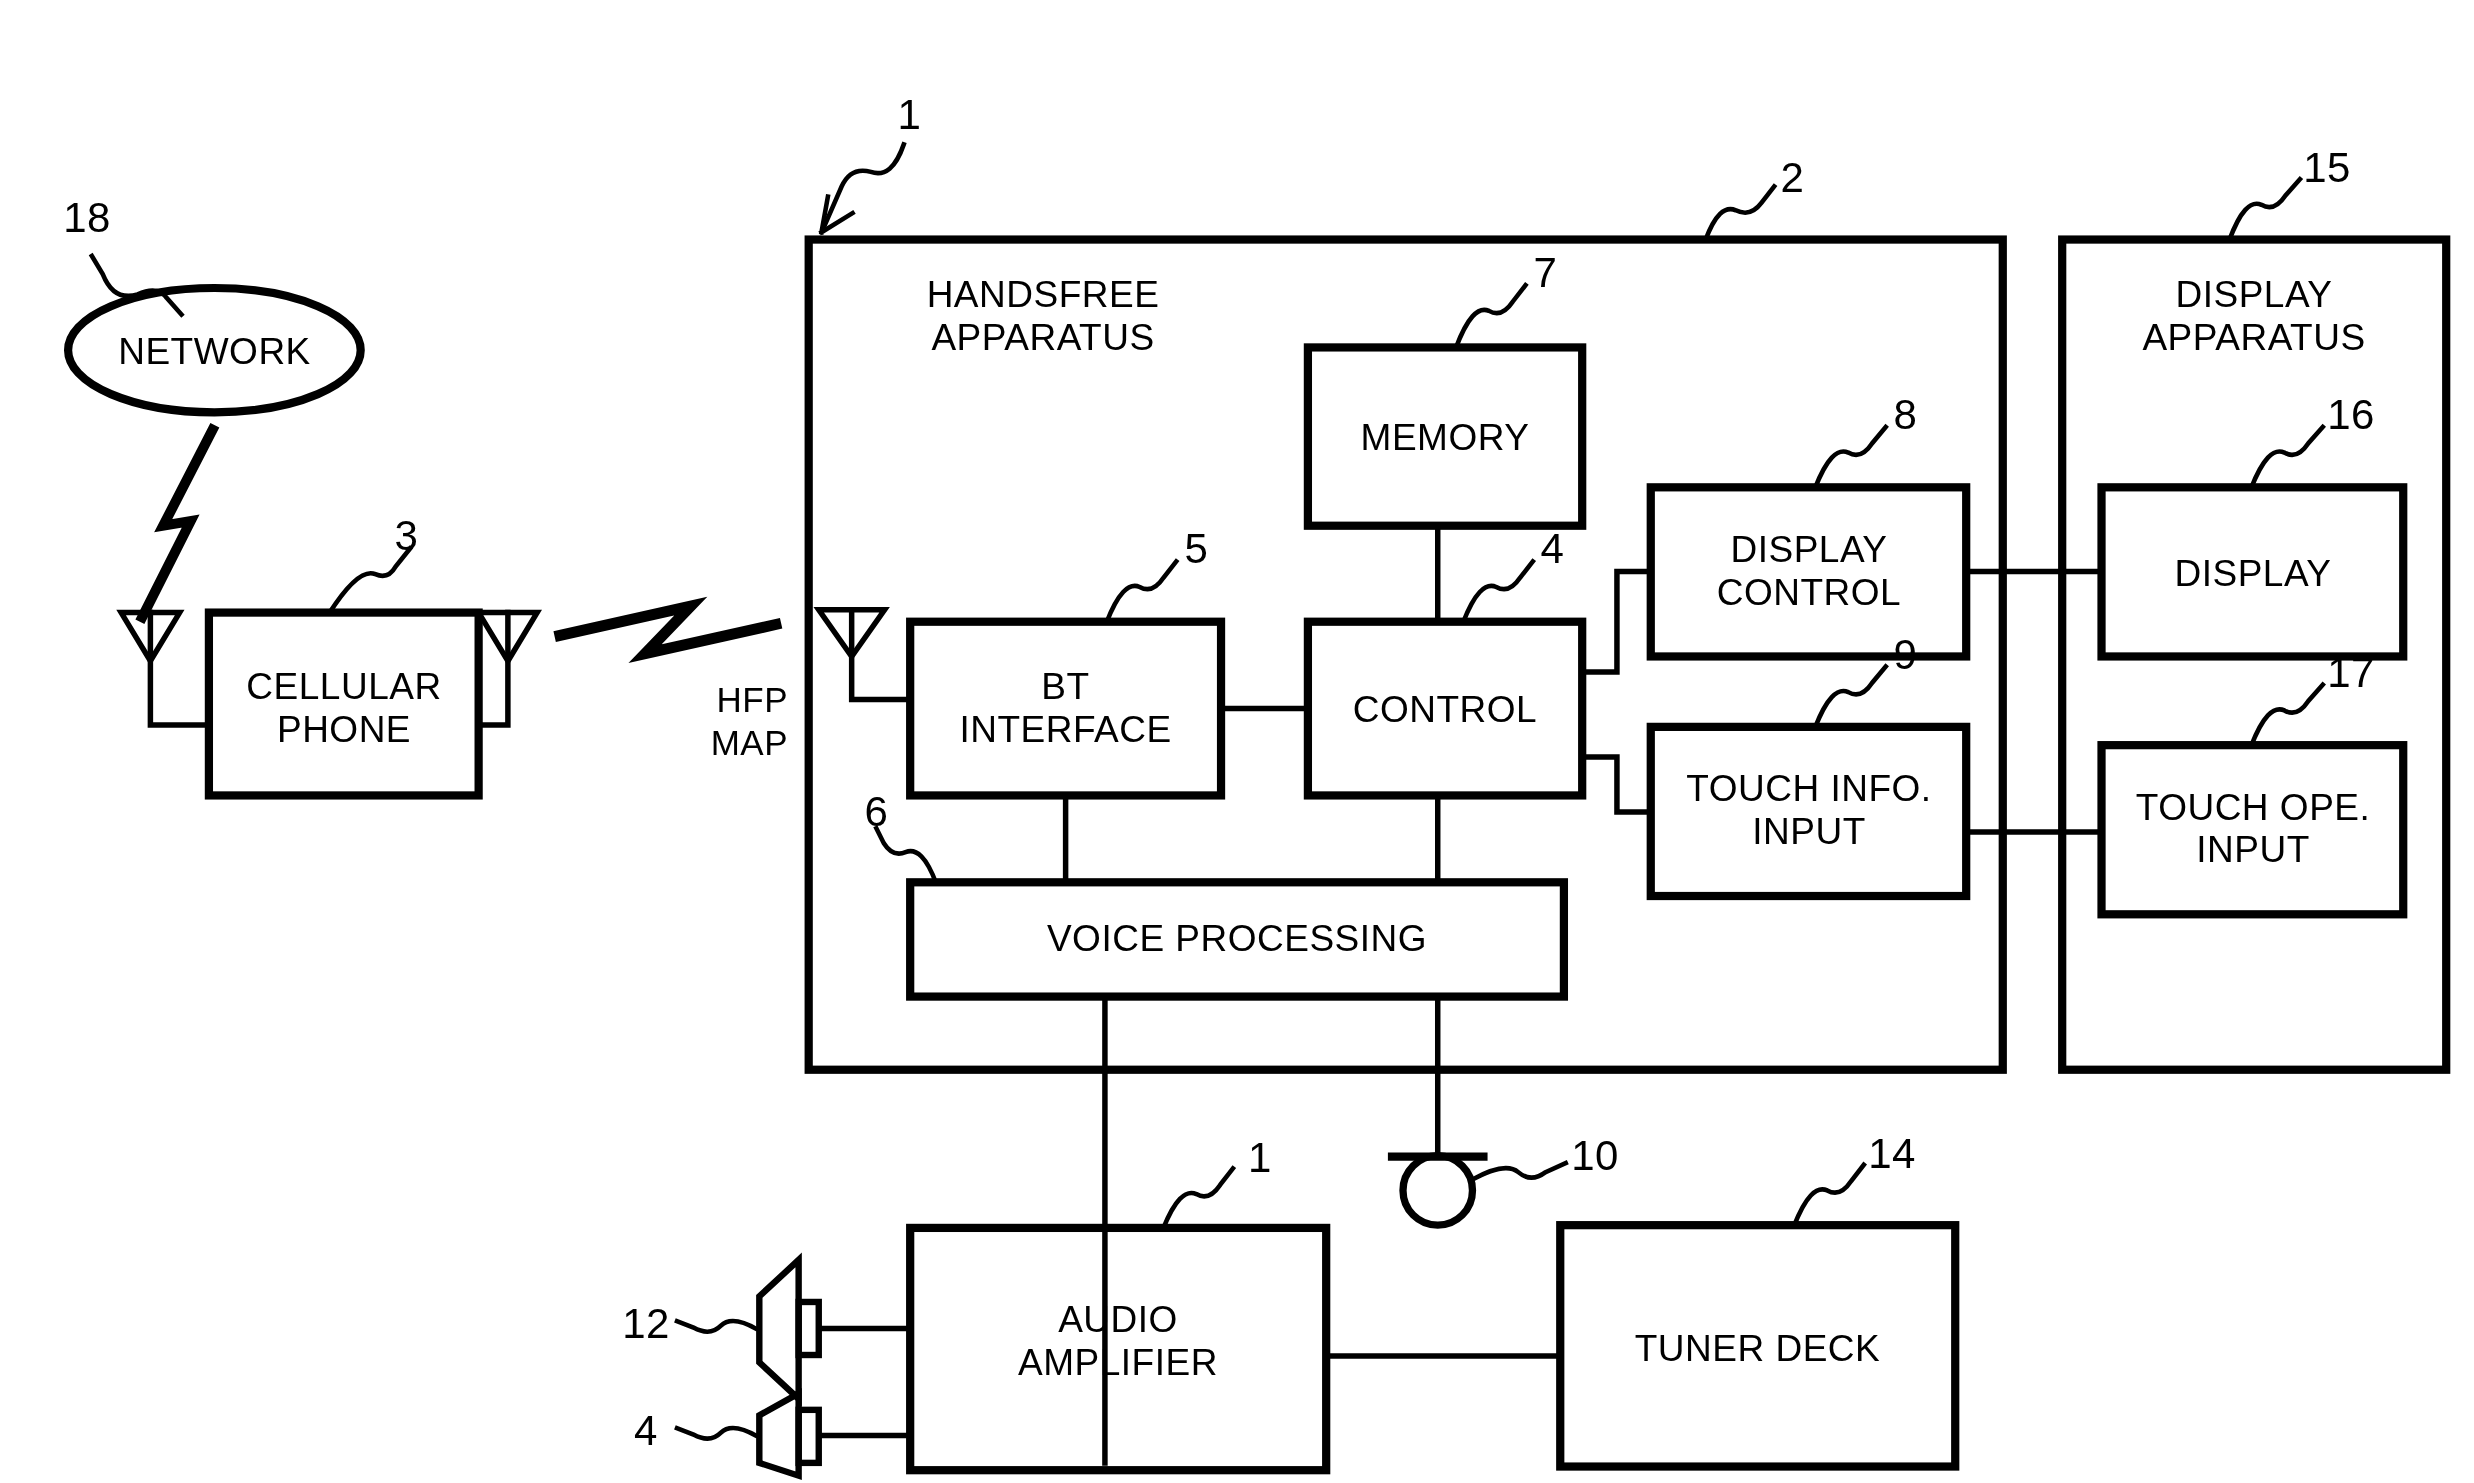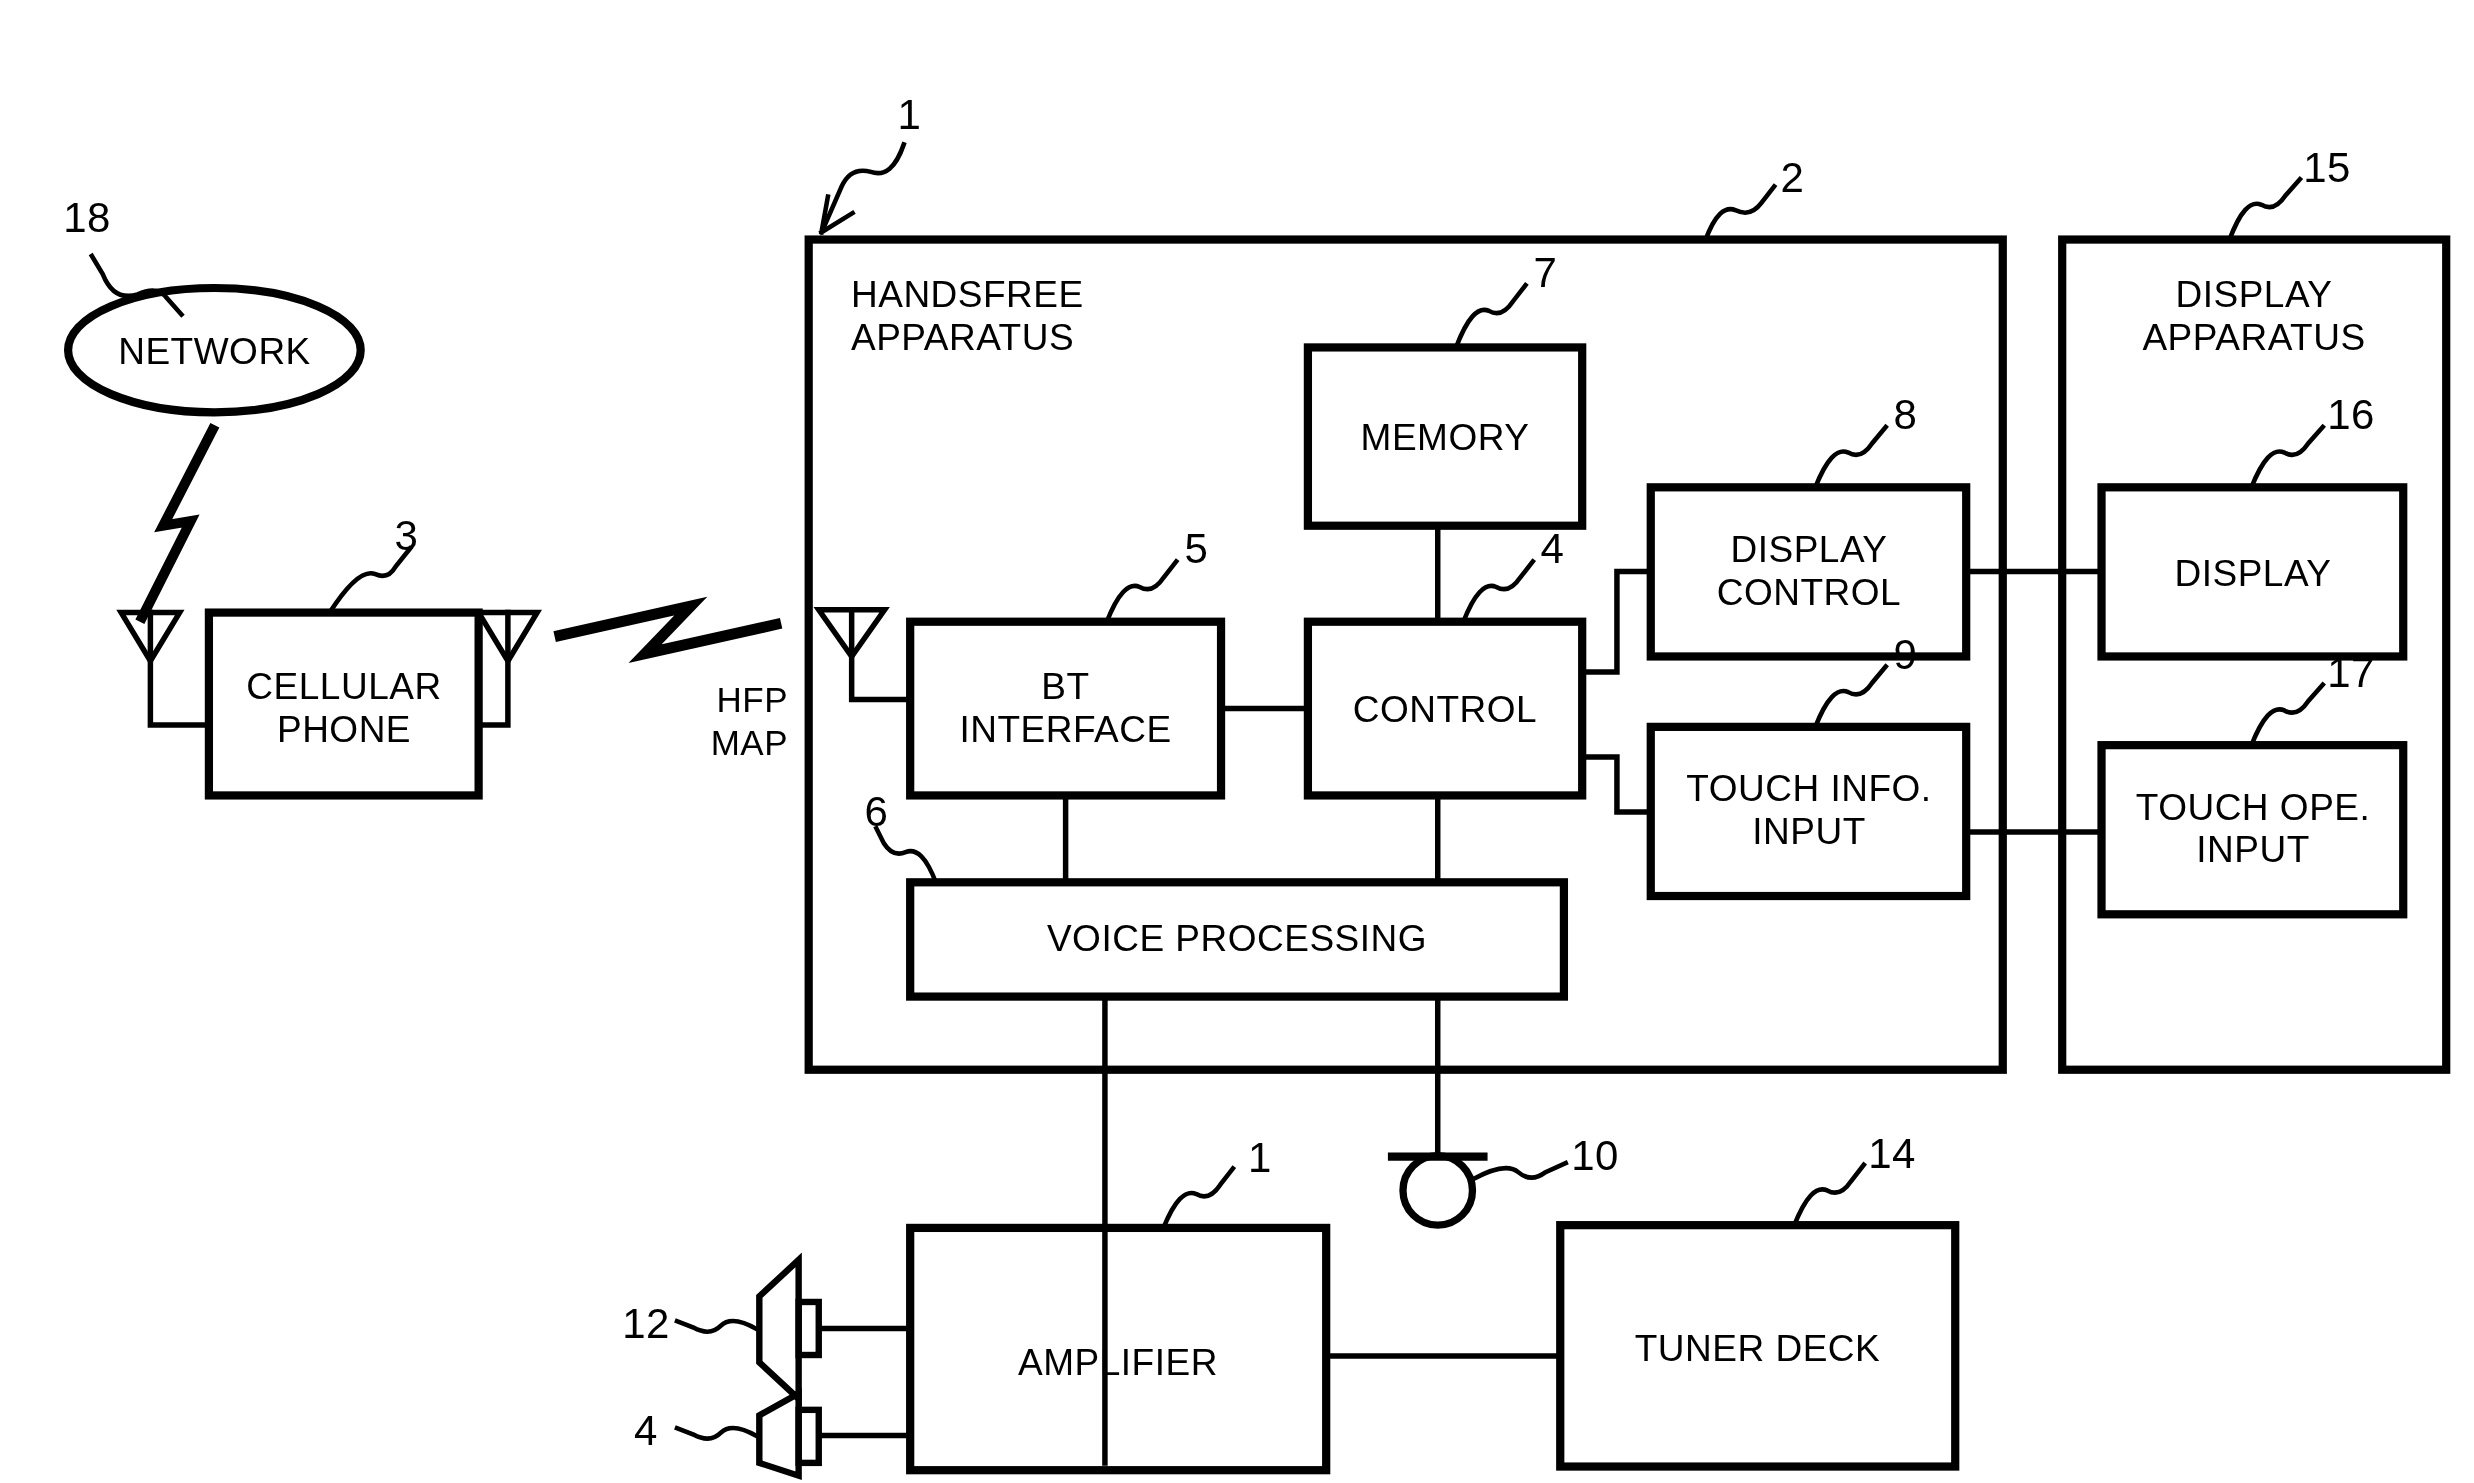--- a/index.html
+++ b/index.html
@@ -14,21 +14,21 @@
   .lbl{
     position:absolute;
     color:#000;
     font-family:"Liberation Sans", sans-serif;
     text-align:center;
     line-height:1.12;
     white-space:pre;
     letter-spacing:0.5px;
   }
   .blocktext{font-size:37px;}
-  .boxtitle{font-size:37px;text-align:left;}
+  .boxtitle{font-size:37px;text-align:center;}
   .refnum{font-size:42px;}
   .proto{font-size:35px;text-align:right;line-height:1.2;}
   .ovaltext{font-size:37px;}
 </style>
 </head>
 <body>
 
 <div id="canvas">
 
   <svg class="diagram" viewBox="0 0 2706 1622">
@@ -178,18 +178,19 @@
   <div class="lbl blocktext" style="left:1651px;top:811px;width:316px;">INPUT</div>
 
   <div class="lbl blocktext" style="left:2062px;top:274px;width:384px;">DISPLAY</div>
   <div class="lbl blocktext" style="left:2062px;top:317px;width:384px;">APPARATUS</div>
 
   <div class="lbl blocktext" style="left:2102px;top:553px;width:302px;">DISPLAY</div>
 
   <div class="lbl blocktext" style="left:2102px;top:787px;width:302px;">TOUCH OPE.</div>
   <div class="lbl blocktext" style="left:2102px;top:829px;width:302px;">INPUT</div>
 
+  <div class="lbl blocktext" style="left:910px;top:1299px;width:416px;">AUDIO</div>
   <div class="lbl blocktext" style="left:910px;top:1342px;width:416px;">AMPLIFIER</div>
 
   <div class="lbl blocktext" style="left:1560px;top:1328px;width:395px;">TUNER DECK</div>
 
 </div>
 
 
 </body></html>

